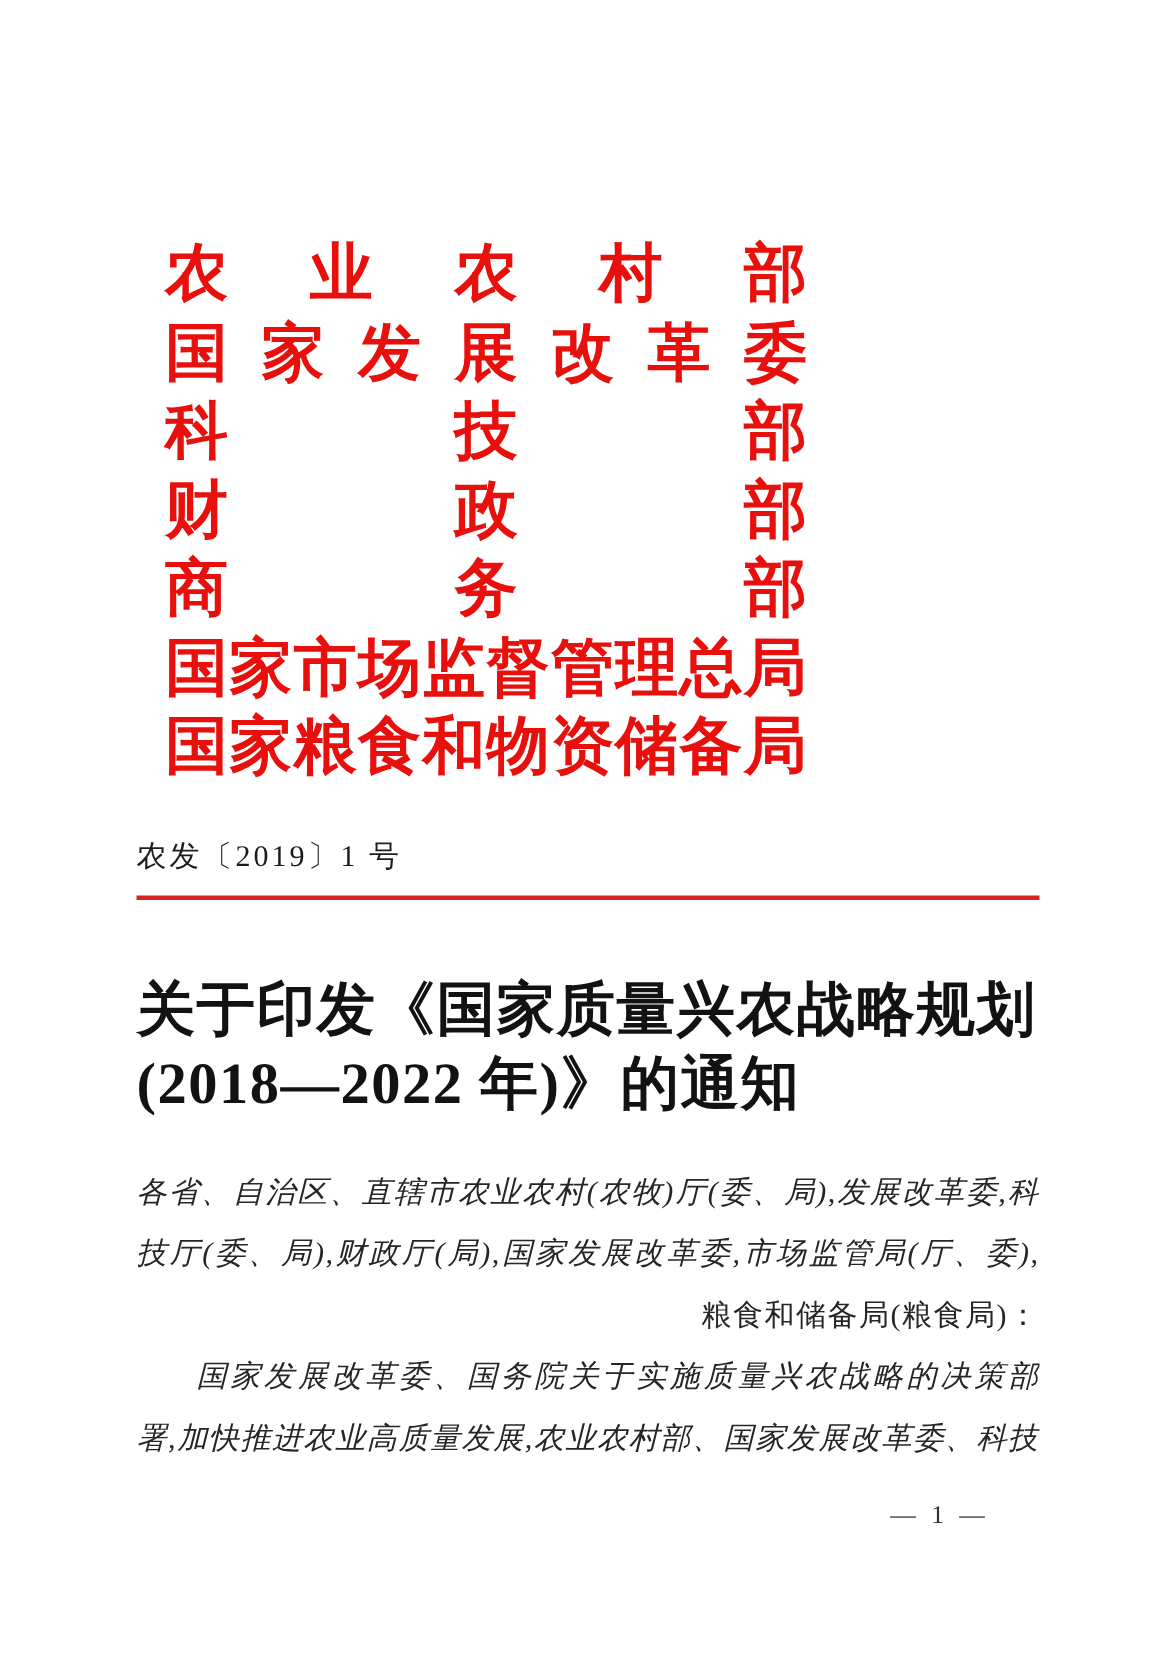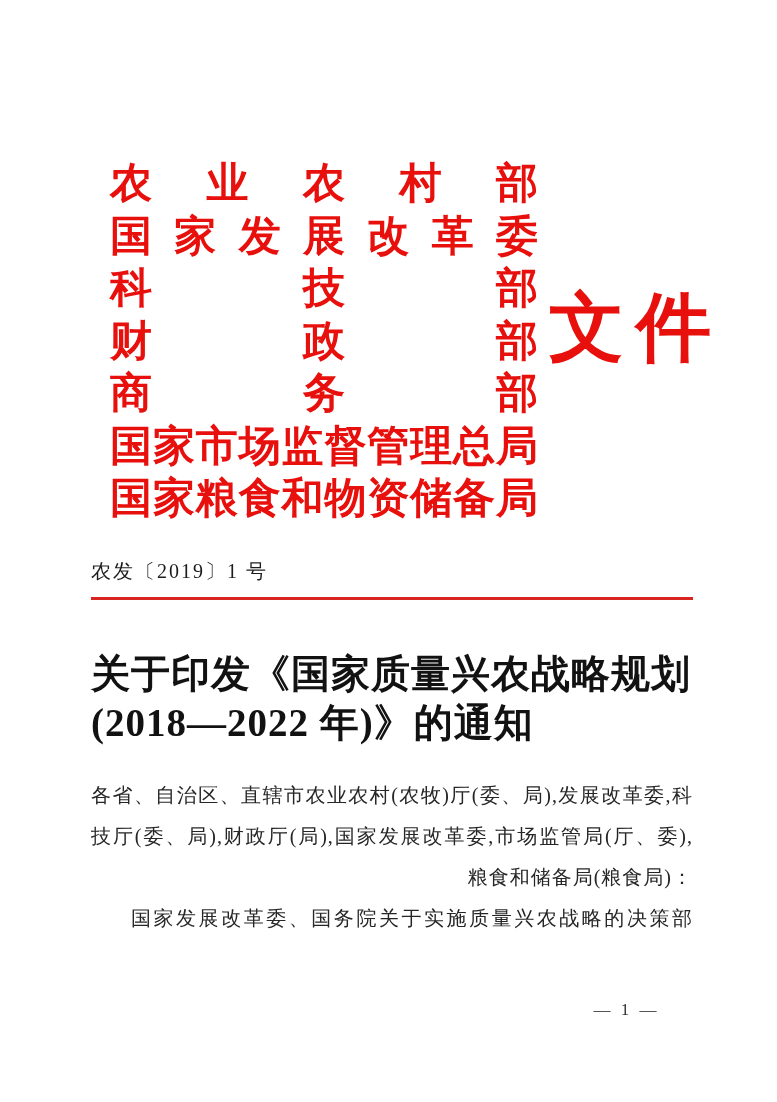--- a/index.html
+++ b/index.html
@@ -97,20 +97,21 @@
     height: 41px;
     line-height: 41px;
     white-space: nowrap;
     overflow: hidden;
     text-align: right;
   }
   .body-line.justify {
     white-space: normal;
     text-align: justify;
     text-align-last: justify;
+    font-style: italic;
   }
   .body-line.indent {
     text-indent: 2em;
   }
 
   
   .page-number {
     position: absolute;
     left: 560px;
     top: 998px;
@@ -179,33 +180,33 @@
         <span>食</span>
         <span>和</span>
         <span>物</span>
         <span>资</span>
         <span>储</span>
         <span>备</span>
         <span>局</span>
       </div>
   </div>
 
-  <div class="doc-type" style="color: rgb(232, 16, 12);">文件</div>
 
   <div class="doc-number">农发〔2019〕1 号</div>
 
   <div class="red-rule" style="background: rgb(217, 37, 31);"></div>
 
   <div class="doc-title">
     <div>关于印发《国家质量兴农战略规划</div>
     <div>(2018—2022 年)》的通知</div>
   </div>
 
   <div class="doc-body">
     <div class="body-line justify">各省、自治区、直辖市农业农村(农牧)厅(委、局),发展改革委,科</div>
     <div class="body-line justify">技厅(委、局),财政厅(局),国家发展改革委,市场监管局(厅、委),</div>
     <div class="body-line">粮食和储备局(粮食局)：</div>
     <div class="body-line justify indent">国家发展改革委、国务院关于实施质量兴农战略的决策部</div>
+    <div class="body-line justify">署,加快推进农业高质量发展,农业农村部、国家发展改革委、科技</div>
   </div>
 
   <div class="page-number">— 1 —</div>
 
 </div>
 
 </body></html>

